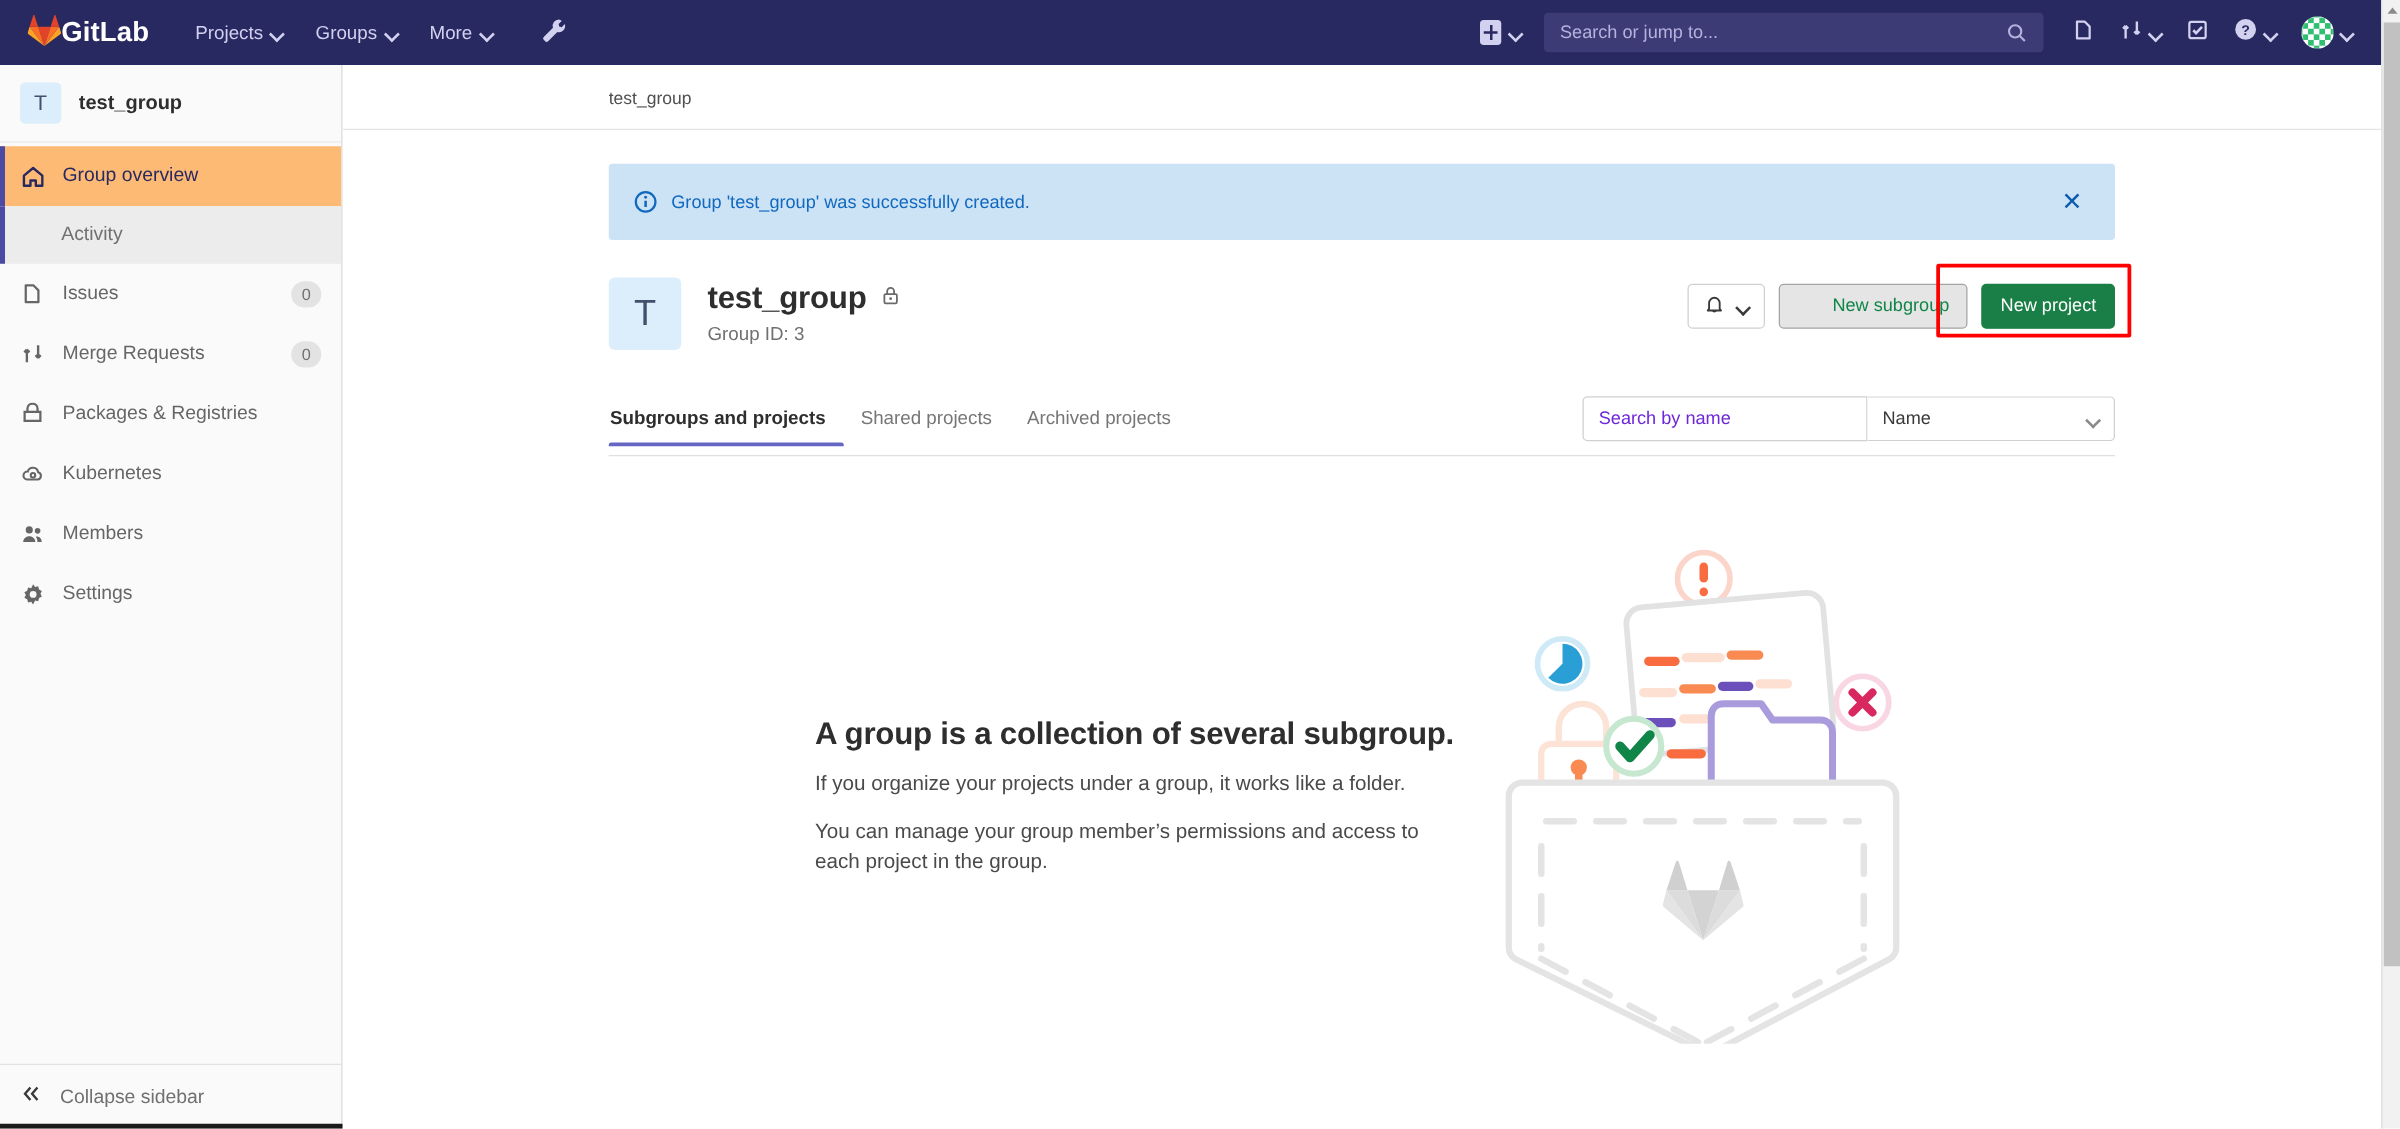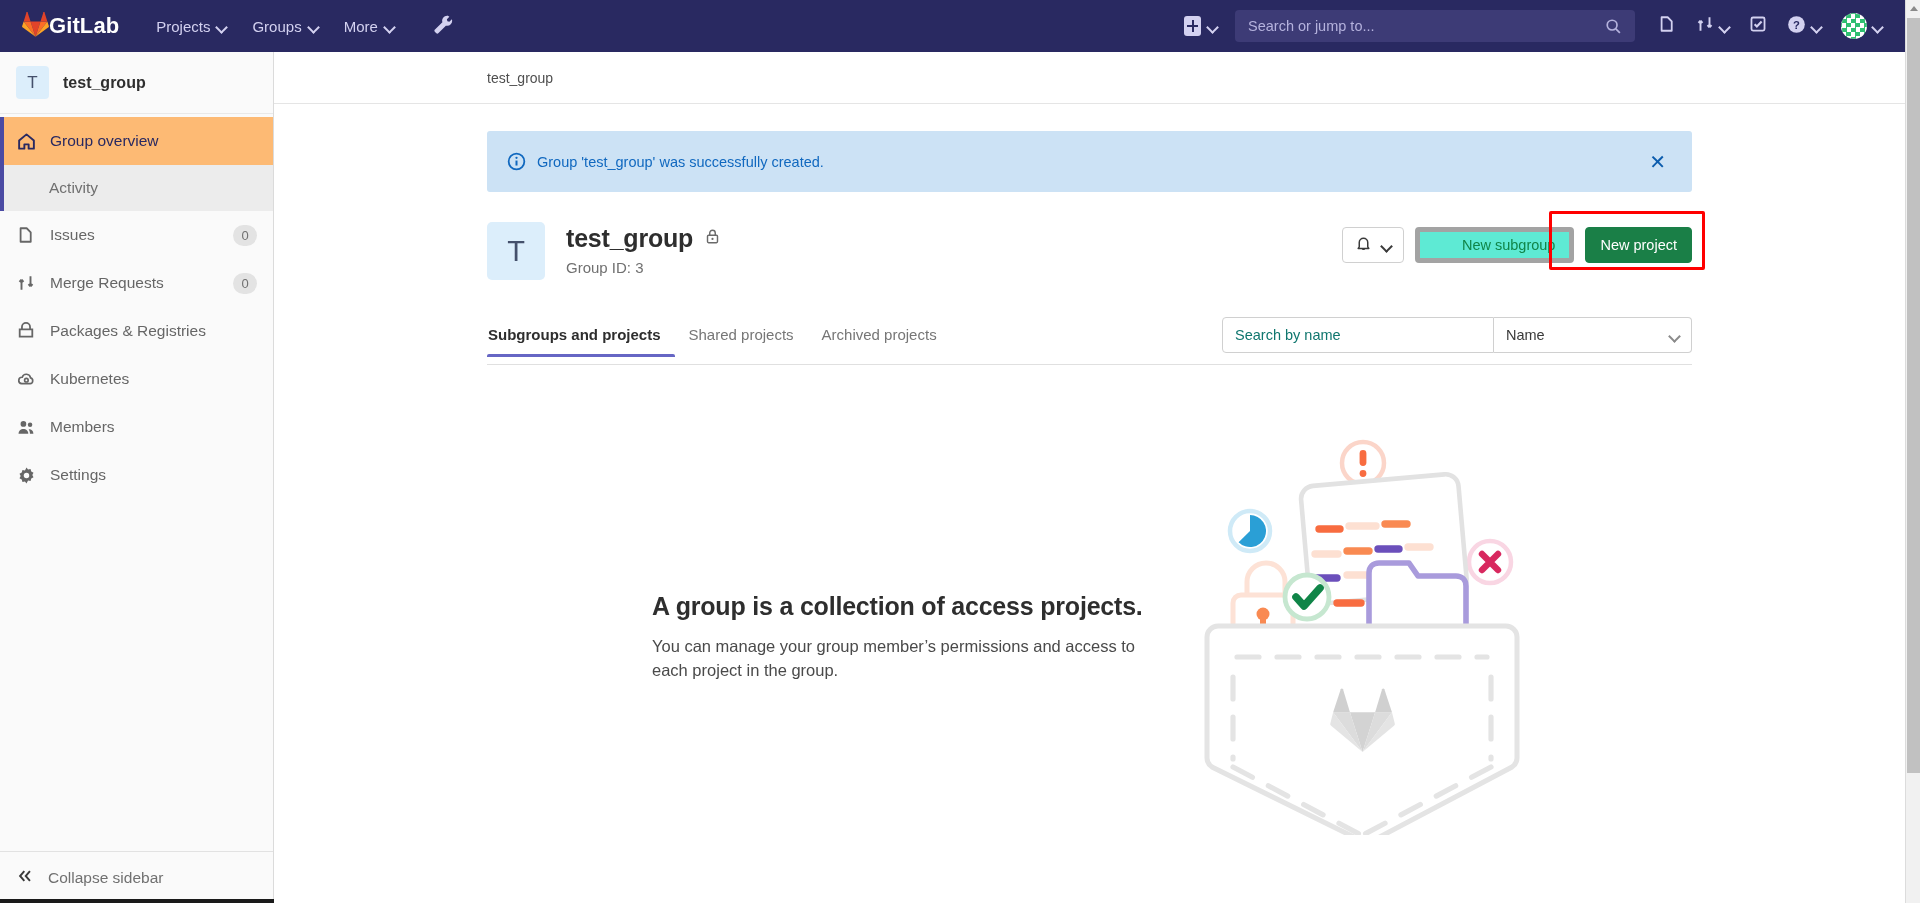--- a/index.html
+++ b/index.html
@@ -161,21 +161,21 @@
   .btn {
     height: 36px; border-radius: 4px; font-size: 14.5px;
     display: flex; align-items: center; justify-content: center;
     cursor: pointer; padding: 0 14px; white-space: nowrap;
   }
   .btn-bell {
     border: 1px solid #d0d0d0; background: #fff; color: #3a3a3a;
     gap: 10px; padding: 0 12px;
   }
   .btn-outline-green {
-    border: 5px solid #a3a3a3; background: #5eead4; color: #108548; padding-left: 42px;
+    border: 1px solid #a3a3a3; background: #e5e5e5; color: #108548; padding-left: 42px;
   }
   .btn-green {
     background: #1a7f47; color: #fff; border: 1px solid #1a7f47;
   }
   .highlight-box {
     position: absolute; border: 3px solid #ff0000; border-radius: 2px;
     top: -11px; right: -13px; width: 156px; height: 59px;
     pointer-events: none;
   }
 
@@ -189,23 +189,23 @@
     position: relative; white-space: nowrap;
   }
   .tab:first-child { padding-left: 1px; text-align: center; }
   .tab.active { color: #2e2e2e; font-weight: 600; }
   .tab.active::after {
     content:""; position:absolute; left:0; right:0; bottom:-1px; height:3px;
     background:#6666c4; border-radius: 2px 2px 0 0;
   }
   .tabs-right { margin-left: auto; display: flex; align-items: center; gap: 0; padding-bottom: 11px; }
   .search-name {
-    width: 272px; height: 36px; border: 1px solid #d0d0d0; border-radius: 4px 0 0 4px;
+    width: 228px; height: 36px; border: 1px solid #d0d0d0; border-radius: 4px 0 0 4px;
     display: flex; align-items: center; padding: 0 12px;
-    font-size: 14.5px; color: #0f766e; cursor: text; background: #fff;
+    font-size: 14.5px; color: #6d28d9; cursor: text; background: #fff;
   }
   .sort-select {
     width: 198px; height: 36px; border: 1px solid #d0d0d0; border-left: none;
     border-radius: 0 4px 4px 0; display: flex; align-items: center;
     padding: 0 12px; font-size: 14.5px; color: #3a3a3a; cursor: pointer;
     background: #fff; justify-content: space-between;
   }
 
   
   .empty-state {
@@ -499,21 +499,22 @@
         </div>
         <div class="sort-select">
           <span>Name</span>
           <span class="chev" style="color:#8a8a8a"></span>
         </div>
       </div>
     </div>
 
     <div class="empty-state">
       <div class="es-text">
-        <div class="es-title">A group is a collection of access projects.</div>
+        <div class="es-title">A group is a collection of several subgroup.</div>
+        <div class="es-p">If you organize your projects under a group, it works like a folder.</div>
         <div class="es-p">You can manage your group member’s permissions and access to each project in the group.</div>
       </div>
 
       <div class="es-art">
         <svg width="330" height="420" viewBox="0 0 330 420" fill="none">
 
           <circle cx="166" cy="48" r="21" stroke="#fbd5c9" stroke-width="4.5"></circle>
           <rect x="162.6" y="35" width="6.8" height="16" rx="3.4" fill="#f86c40"></rect>
           <rect x="162.6" y="55" width="6.8" height="7" rx="3.4" fill="#f86c40"></rect>
 

